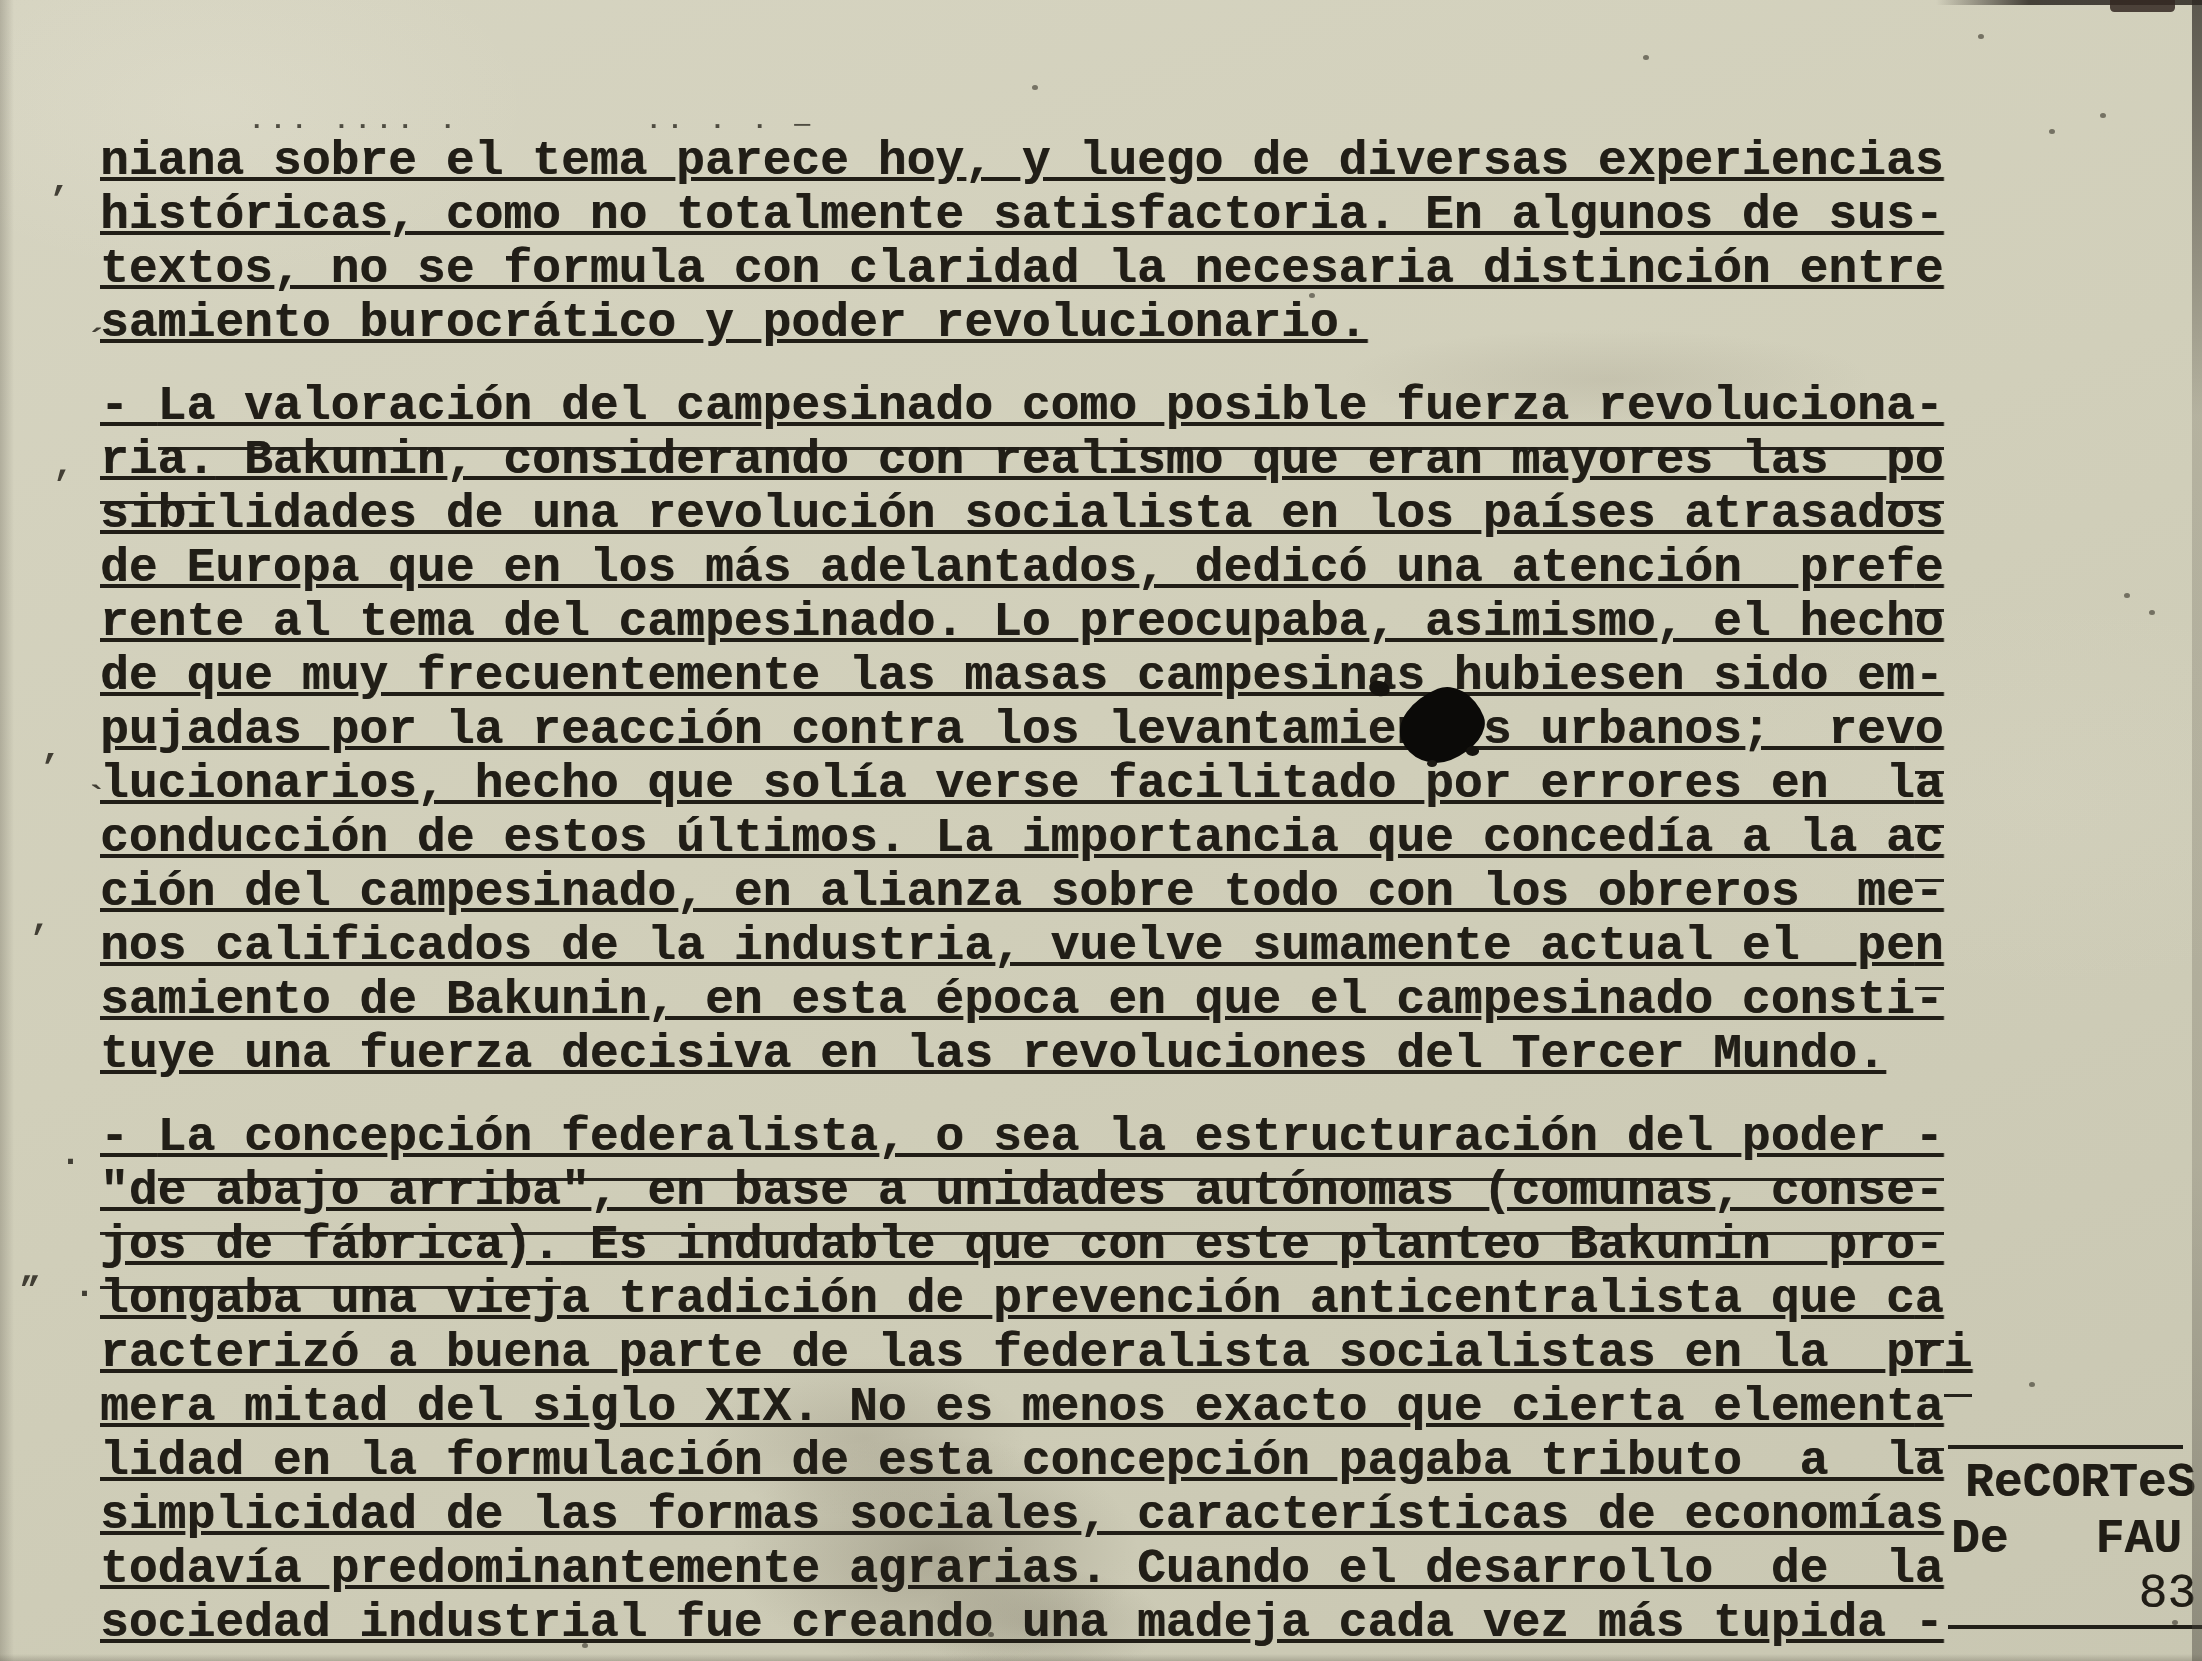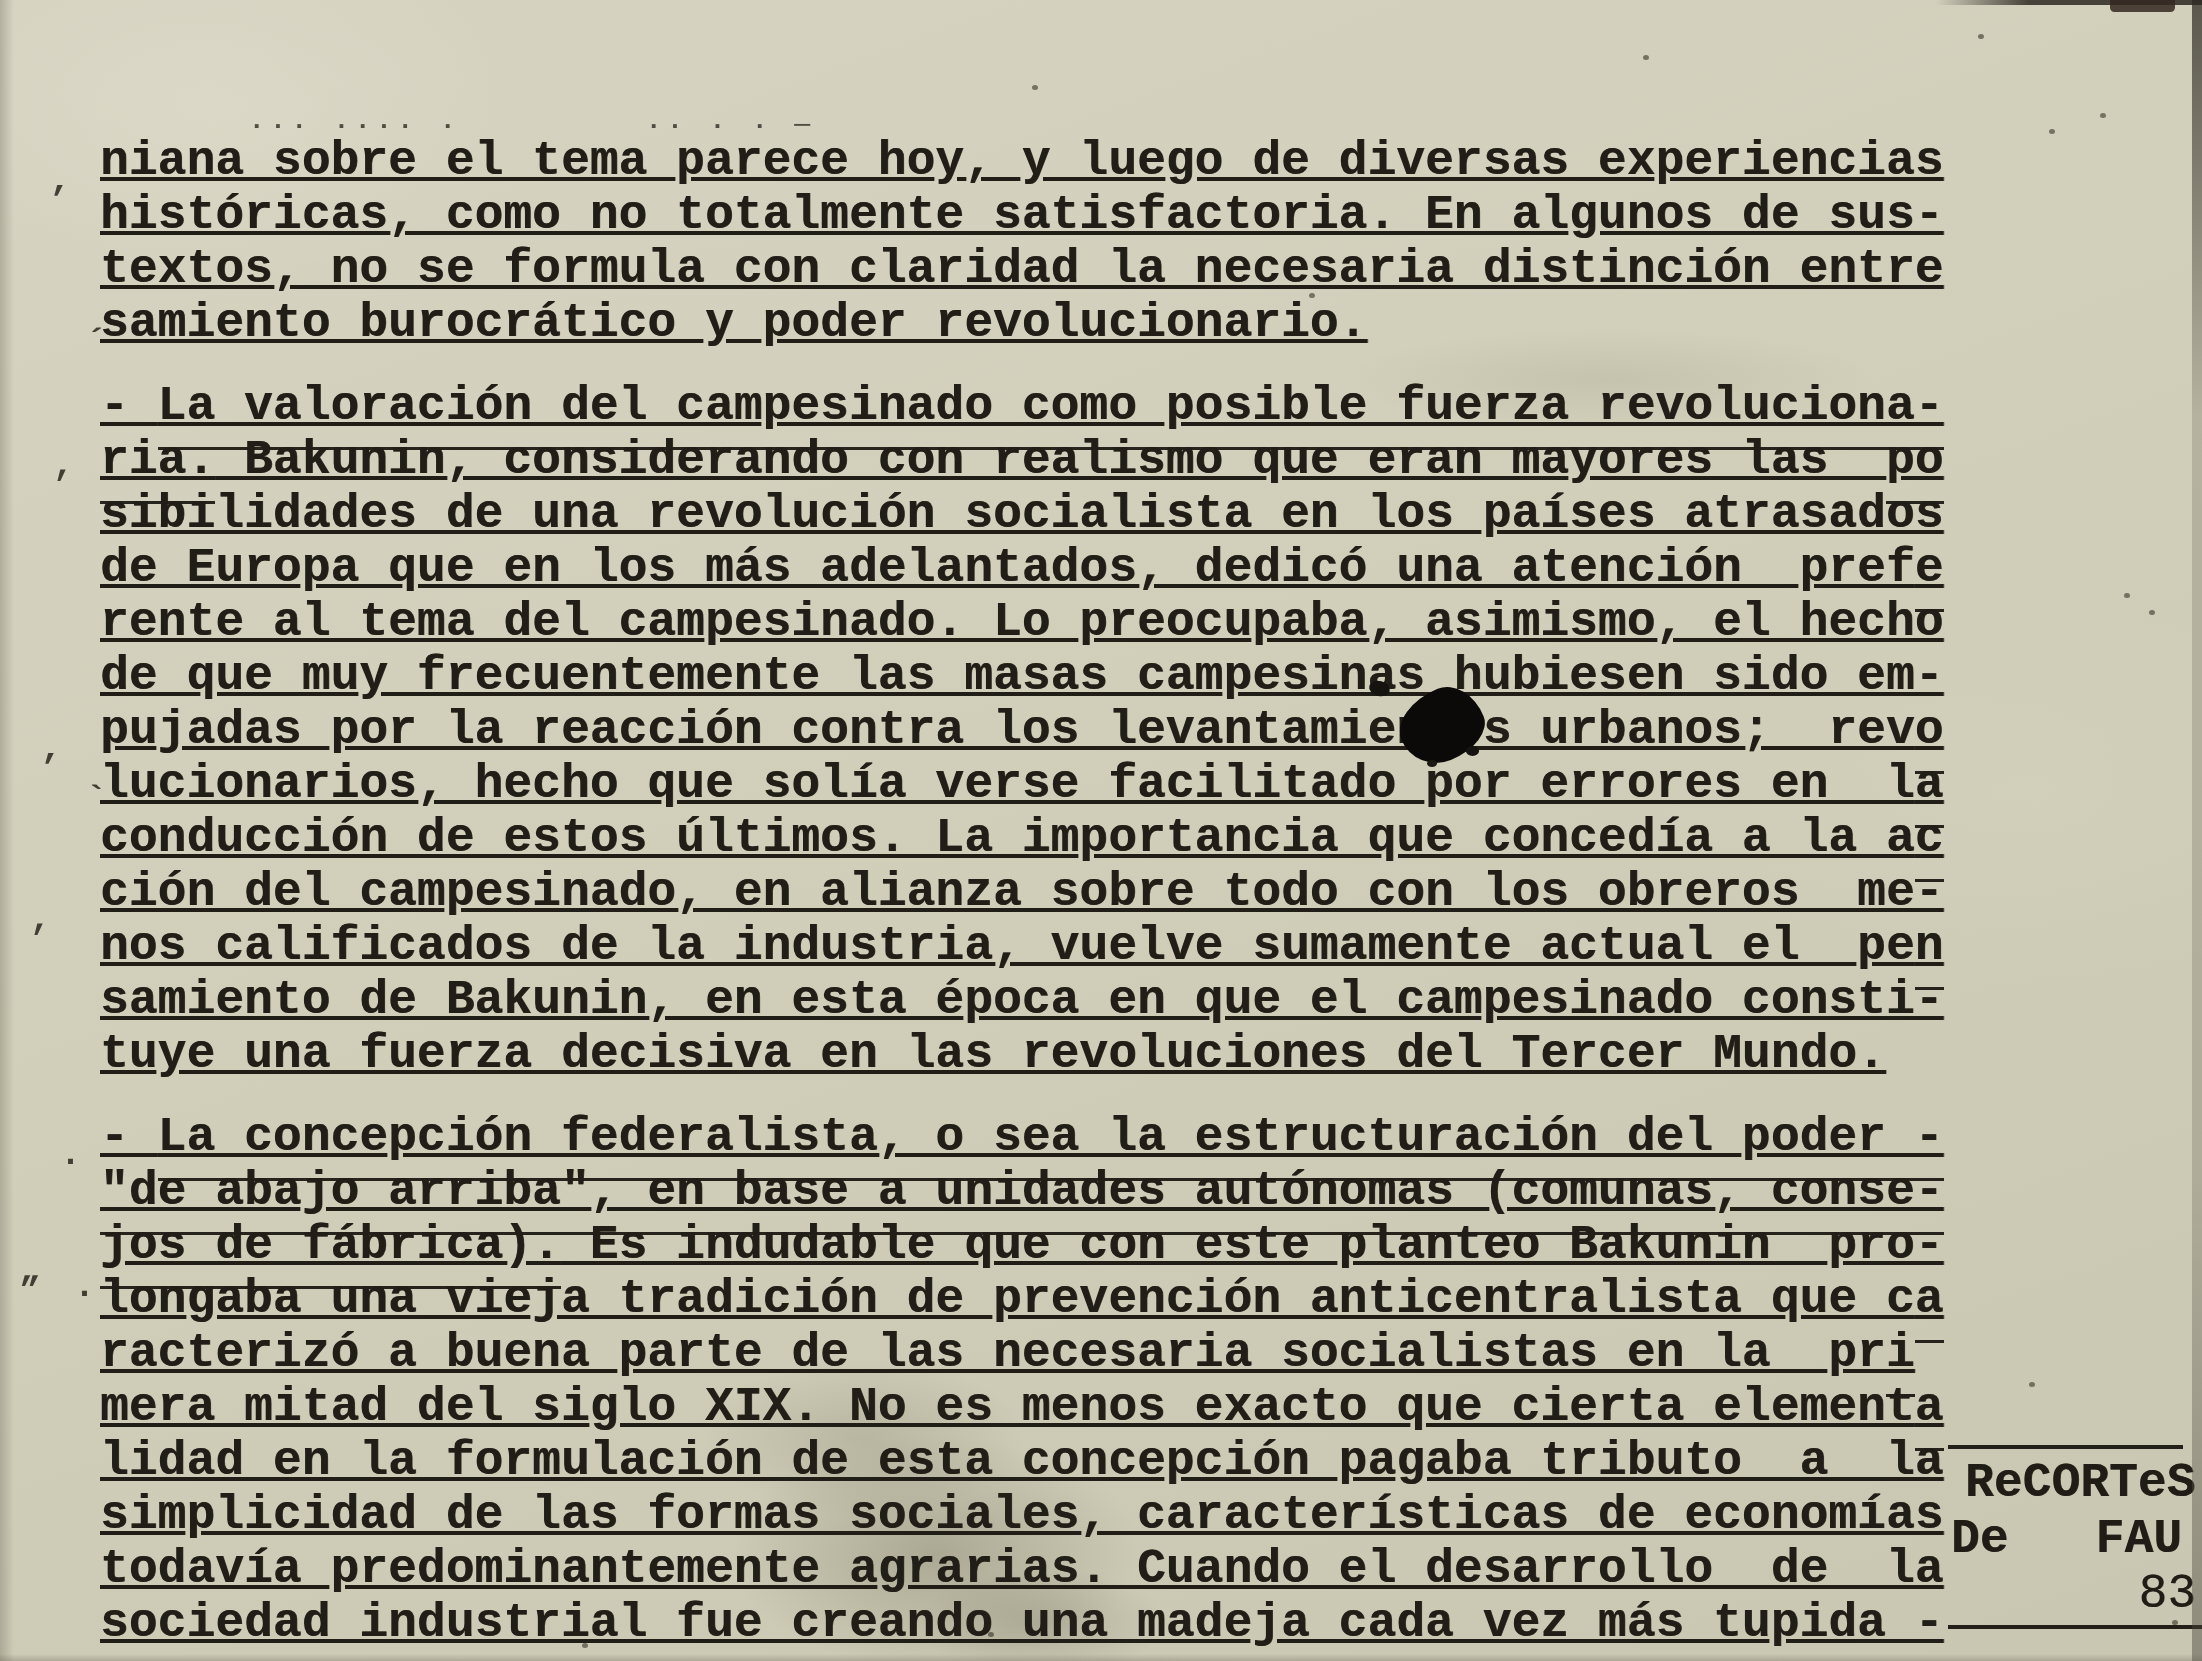--- a/index.html
+++ b/index.html
@@ -93,21 +93,21 @@
         <div class="line"><span>ción del campesinado, en alianza sobre todo con los obreros  me-</span></div>
         <div class="line"><span>nos calificados de la industria, vuelve sumamente actual el  pe</span><span class="u">n</span></div>
         <div class="line"><span>samiento de Bakunin, en esta época en que el campesinado consti-</span></div>
         <div class="line"><span>tuye una fuerza decisiva en las revoluciones del Tercer Mundo.</span></div>
       </div>
       <div class="paragraph">
         <div class="line"><span>- </span><span class="u">La concepción federalista, o sea la estructuración del poder -</span></div>
         <div class="line"><span class="u">"de abajo arriba", en base a unidades autónomas (comunas, conse-</span></div>
         <div class="line"><span class="u">jos de fábrica).</span><span> Es indudable que con este planteo Bakunin  pro-</span></div>
         <div class="line"><span>longaba una vieja tradición de prevención anticentralista que c</span><span class="u">a</span></div>
-        <div class="line"><span>racterizó a buena parte de las necesaria socialistas en la  pr</span><span class="u">i</span></div>
+        <div class="line"><span>racterizó a buena parte de las federalista socialistas en la  pr</span><span class="u">i</span></div>
         <div class="line"><span>mera mitad del siglo XIX. No es menos exacto que cierta element</span><span class="u">a</span></div>
         <div class="line"><span>lidad en la formulación de esta concepción pagaba tributo  a  la</span></div>
         <div class="line"><span>simplicidad de las formas sociales, características de economías</span></div>
         <div class="line"><span>todavía predominantemente agrarias. Cuando el desarrollo  de  la</span></div>
         <div class="line"><span>sociedad industrial fue creando una madeja cada vez más tupida -</span></div>
       </div>
     </div>
 
   <div class="stamp-topline"></div>
   <div class="stamp-title">ReCORTeS</div>

